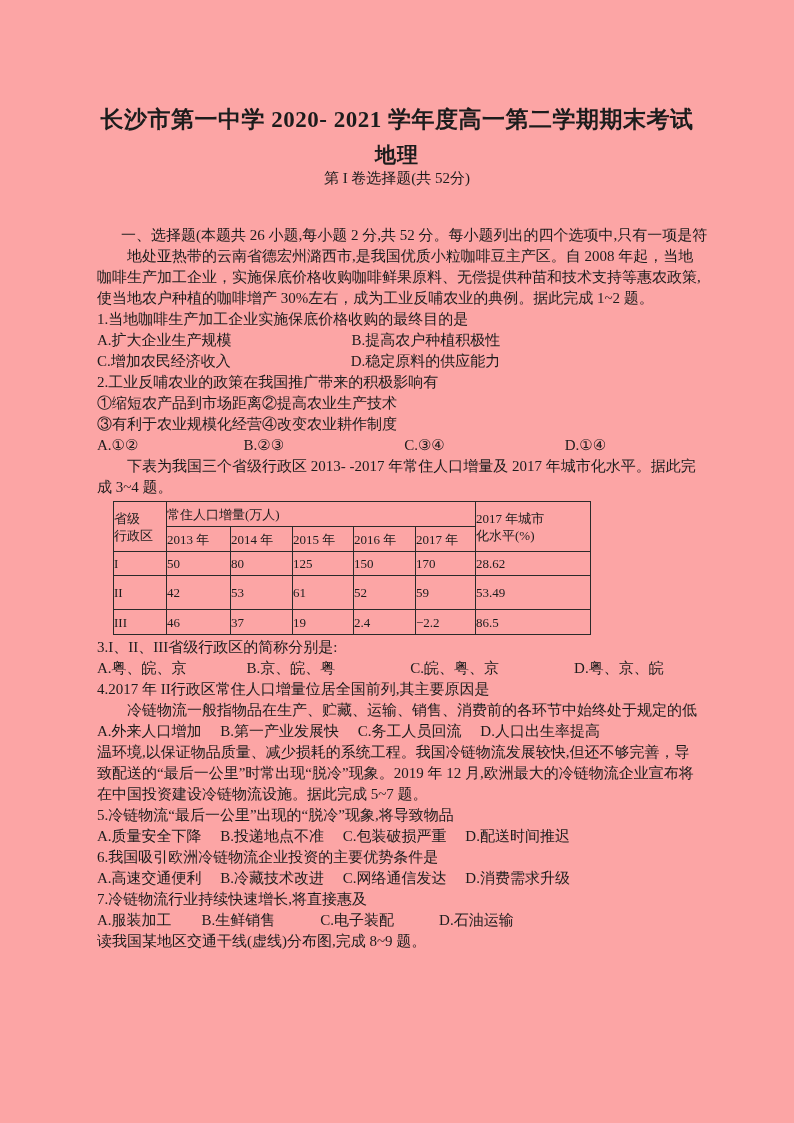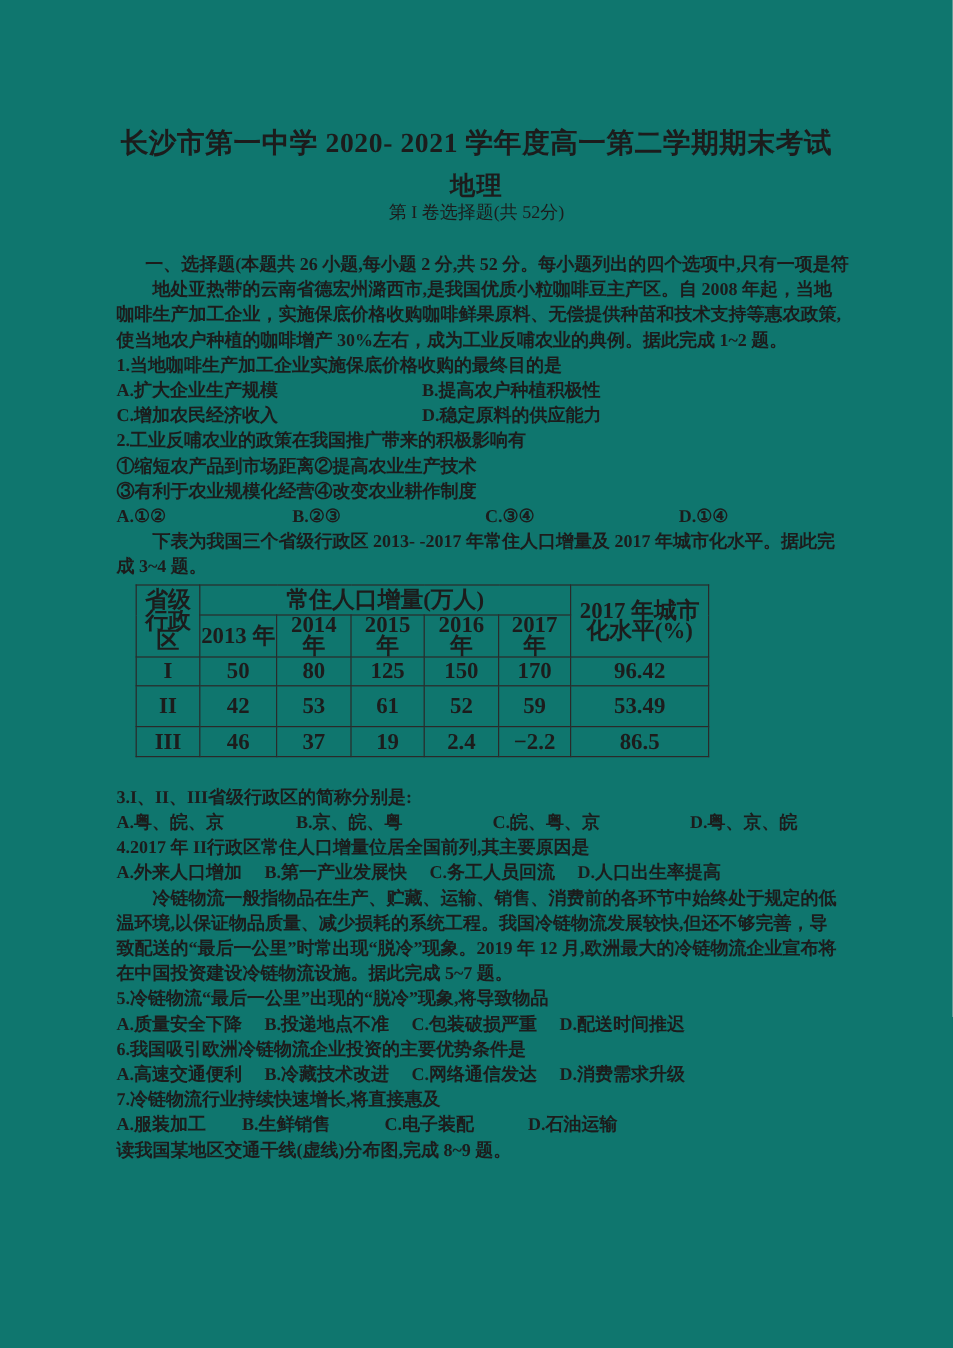--- a/index.html
+++ b/index.html
@@ -1,20 +1,20 @@
 <!DOCTYPE html>
 <html><head>
 <meta charset="utf-8">
 <style>
   html,body{margin:0;padding:0;background:#e8e8e8;}
   .page{
     position:relative;
     width:794px;height:1123px;
     margin:0 auto;
-    background:#0f766e;
+    background:#fca5a5;
     font-family:"Liberation Serif","DejaVu Serif",serif;
     color:#1c1c1c;
     overflow:hidden;
   }
   .doc-header{
     position:absolute;top:106px;left:0;right:0;
     text-align:center;
   }
   .exam-title{
     font-size:23px;font-weight:bold;line-height:28px;
@@ -29,51 +29,49 @@
     margin-top:9px;
     font-size:15px;line-height:20px;
     white-space:pre;
   }
   .section-line{
     font-size:15px;line-height:20px;
     white-space:pre;
     font-family:Liberation Serif, serif;
   }
   .doc-body{
-    position:absolute;left:97px;top:211px;width:640px;
+    position:absolute;left:97px;top:225px;width:640px;
     font-size:15px;
-    font-weight:bold;
   }
   .ln{
     height:21px;line-height:21px;
     white-space:pre;
   }
   .ind1{padding-left:24px;}
   .ind2{padding-left:30px;}
   table.pop{
     margin:3px 0 0 16px;
     border-collapse:collapse;
     table-layout:fixed;
     width:477px;
   }
   table.pop td{
     border:1px solid #2a2a2a;
-    text-align:center;
     vertical-align:middle;
     font-family:"Liberation Serif","DejaVu Serif",serif;
-    font-size:19px;
+    font-size:13px;
     padding:0;
     line-height:17px;
   }
   tr.h1{height:25px;}
   tr.h2{height:25px;}
   tr.r1{height:24px;}
   tr.r2{height:34px;}
   tr.r3{height:25px;}
-  .after-table{margin-top:24px;}
+  .after-table{margin-top:2px;}
 </style>
 </head>
 <body>
 
 <div class="page">
 
   <div class="doc-header">
     <div class="exam-title">长沙市第一中学 2020- 2021 学年度高一第二学期期末考试</div>
     <div class="exam-subject">地理</div>
     <div class="section-line">第 I 卷选择题(共 52分)</div>
@@ -123,21 +121,21 @@
         <td>2016 年</td>
         <td>2017 年</td>
       </tr>
       <tr class="r1">
         <td>I</td>
         <td>50</td>
         <td>80</td>
         <td>125</td>
         <td>150</td>
         <td>170</td>
-        <td>96.42</td>
+        <td>28.62</td>
       </tr>
       <tr class="r2">
         <td>II</td>
         <td>42</td>
         <td>53</td>
         <td>61</td>
         <td>52</td>
         <td>59</td>
         <td>53.49</td>
       </tr>
@@ -149,22 +147,22 @@
         <td>2.4</td>
         <td>−2.2</td>
         <td>86.5</td>
       </tr>
     </tbody>
       </table>
 
     <div class="ln after-table">3.I、II、III省级行政区的简称分别是:</div>
     <div class="ln">A.粤、皖、京　　　　B.京、皖、粤　　　　　C.皖、粤、京　　　　　D.粤、京、皖</div>
     <div class="ln">4.2017 年 II行政区常住人口增量位居全国前列,其主要原因是</div>
+    <div class="ln ind2">冷链物流一般指物品在生产、贮藏、运输、销售、消费前的各环节中始终处于规定的低</div>
     <div class="ln">A.外来人口增加　 B.第一产业发展快　 C.务工人员回流　 D.人口出生率提高</div>
-    <div class="ln ind2">冷链物流一般指物品在生产、贮藏、运输、销售、消费前的各环节中始终处于规定的低</div>
     <div class="ln">温环境,以保证物品质量、减少损耗的系统工程。我国冷链物流发展较快,但还不够完善，导</div>
     <div class="ln">致配送的“最后一公里”时常出现“脱冷”现象。2019 年 12 月,欧洲最大的冷链物流企业宣布将</div>
     <div class="ln">在中国投资建设冷链物流设施。据此完成 5~7 题。</div>
     <div class="ln">5.冷链物流“最后一公里”出现的“脱冷”现象,将导致物品</div>
     <div class="ln">A.质量安全下降　 B.投递地点不准　 C.包装破损严重　 D.配送时间推迟</div>
     <div class="ln">6.我国吸引欧洲冷链物流企业投资的主要优势条件是</div>
     <div class="ln">A.高速交通便利　 B.冷藏技术改进　 C.网络通信发达　 D.消费需求升级</div>
     <div class="ln">7.冷链物流行业持续快速增长,将直接惠及</div>
     <div class="ln">A.服装加工　　B.生鲜销售　　　C.电子装配　　　D.石油运输</div>
     <div class="ln">读我国某地区交通干线(虚线)分布图,完成 8~9 题。</div>

